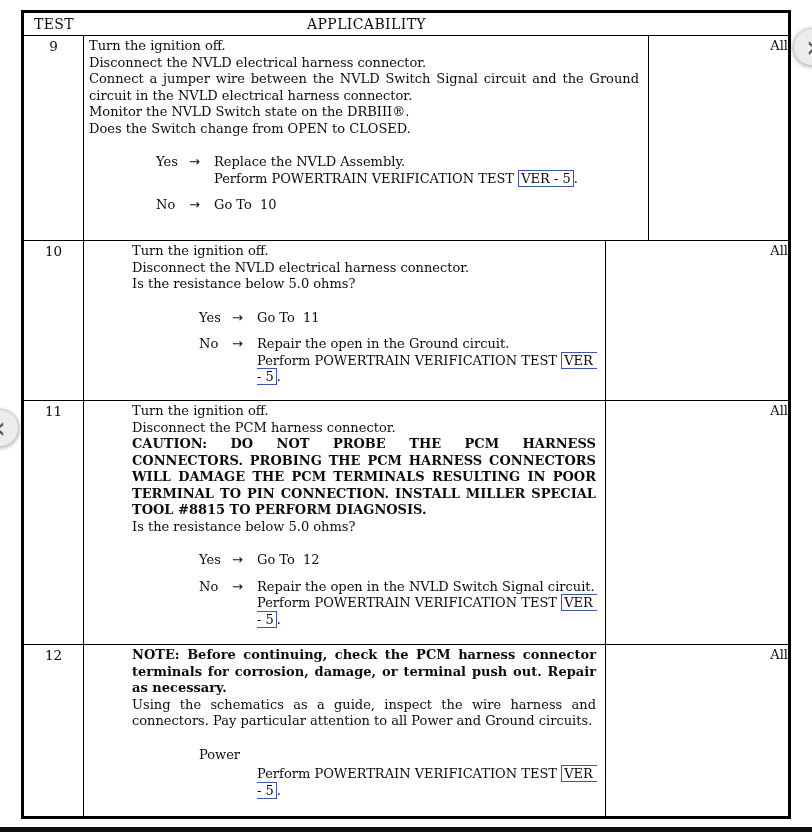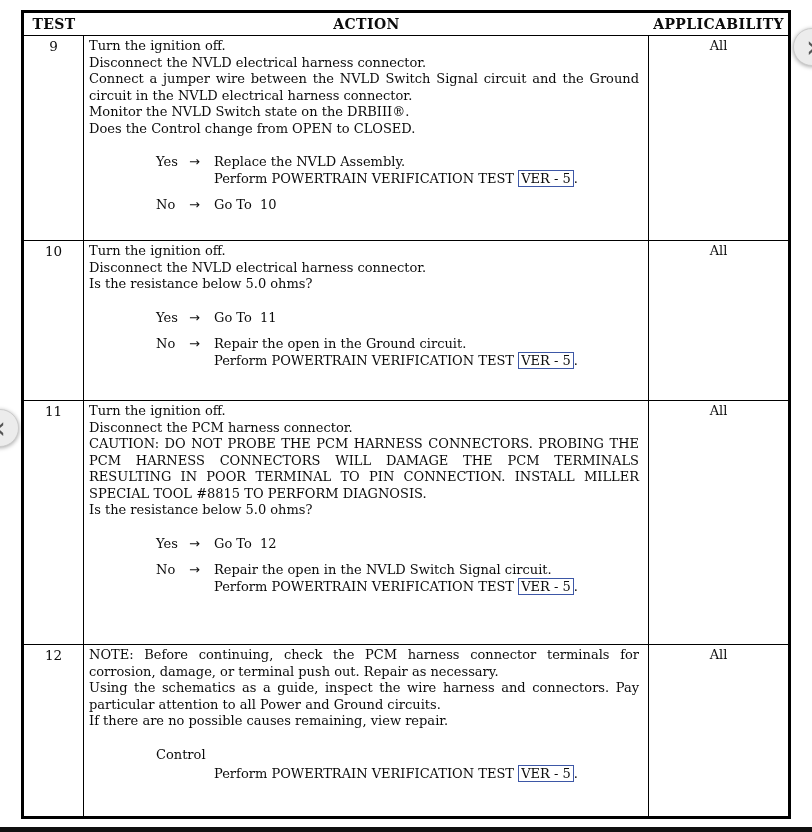--- a/index.html
+++ b/index.html
@@ -12,33 +12,33 @@
     position:relative;
     overflow:hidden;
   }
   .table {
     position:absolute; left:21px; top:10px; width:770px;
     border:3px solid #000; background:#fff;
   }
   .grid { display:grid; grid-template-columns:60px 1fr 139px; }
   .header-row { border-bottom:1.5px solid #000; }
   .hcell {
-    font-weight:bold; font-size:14px; line-height:18px;
+    font-weight:normal; font-size:14px; line-height:18px;
     text-align:center; padding:2px 0; letter-spacing:0.4px;
   }
-  .row + .row { border-top:1.5px solid #000; }
+  .row + .row { border-top:1.5px solid #000;gap:43px; }
   .cell { font-size:13px; line-height:16.5px; }
   .cell.test {
     text-align:center; padding-top:2px; font-size:13.5px;
     border-right:1.5px solid #000;
   }
   .cell.action { padding:2px 9px 4px 5px; border-right:1.5px solid #000; }
-  .cell.appl { text-align:center; padding-top:2px; }
+  .cell.appl { text-align:right; padding-top:2px; }
   .para { text-align:justify; }
-  .para.bold { font-weight:normal; }
+  .para.bold { font-weight:bold; }
   .decisions { margin-top:17px; }
   .decision { display:flex; margin-left:67px; margin-bottom:10px; }
   .decision.block { display:block; margin-left:67px; }
   .d-label { flex:0 0 33px; width:33px; }
   .d-arrow { flex:0 0 25px; width:25px; font-family:"DejaVu Sans","Liberation Sans",sans-serif; }
   .d-content { flex:1; }
   .dline { white-space:pre-wrap; }
   .repair-lines { margin-left:58px; margin-top:3px; }
   .ver-link { border:1px solid var(--link-color); padding:0 2px; cursor:pointer; }
   .nav-btn {
@@ -53,32 +53,31 @@
   .nav-next { right:-19px; top:28px; }
   .nav-prev { left:-19px; top:409px; }
   .bottom-bar { position:absolute; left:0; bottom:0; width:100%; height:5px; background:#101010; z-index:4; }
 </style>
 </head>
 <body>
 
 <div class="table">
   <div class="header-row grid">
     <div class="hcell">TEST</div>
-    <div class="hcell">ACTION</div>
     <div class="hcell">APPLICABILITY</div>
   </div>
   <div>
   <div class="row grid" style="min-height: 204px;">
     <div class="cell test">9</div>
     <div class="cell action">
           <div class="para">Turn the ignition off.</div>
           <div class="para">Disconnect the NVLD electrical harness connector.</div>
           <div class="para">Connect a jumper wire between the NVLD Switch Signal circuit and the Ground circuit in the NVLD electrical harness connector.</div>
           <div class="para">Monitor the NVLD Switch state on the DRBIII®.</div>
-          <div class="para">Does the Control change from OPEN to CLOSED.</div>
+          <div class="para">Does the Switch change from OPEN to CLOSED.</div>
           <div class="decisions">
             <div class="decision">
               <div class="d-label">Yes</div>
               <div class="d-arrow">→</div>
               <div class="d-content">
                 <div class="dline">Replace the NVLD Assembly.</div>
                 <div class="dline">Perform POWERTRAIN VERIFICATION TEST <span class="ver-link">VER - 5</span>.</div>
               </div>
             </div>
             <div class="decision">
@@ -146,24 +145,23 @@
           </div>
         </div>
     <div class="cell appl">All</div>
   </div>
 
   <div class="row grid" style="min-height: 172px;">
     <div class="cell test">12</div>
     <div class="cell action">
           <div class="para bold">NOTE: Before continuing, check the PCM harness connector terminals for corrosion, damage, or terminal push out. Repair as necessary.</div>
           <div class="para">Using the schematics as a guide, inspect the wire harness and connectors. Pay particular attention to all Power and Ground circuits.</div>
-          <div class="para">If there are no possible causes remaining, view repair.</div>
           <div class="decisions">
             <div class="decision block">
-              <div class="d-label">Control</div>
+              <div class="d-label">Power</div>
               <div class="repair-lines">
                 <div class="dline">Perform POWERTRAIN VERIFICATION TEST <span class="ver-link">VER - 5</span>.</div>
               </div>
             </div>
           </div>
         </div>
     <div class="cell appl">All</div>
   </div>
 </div>
 </div>

